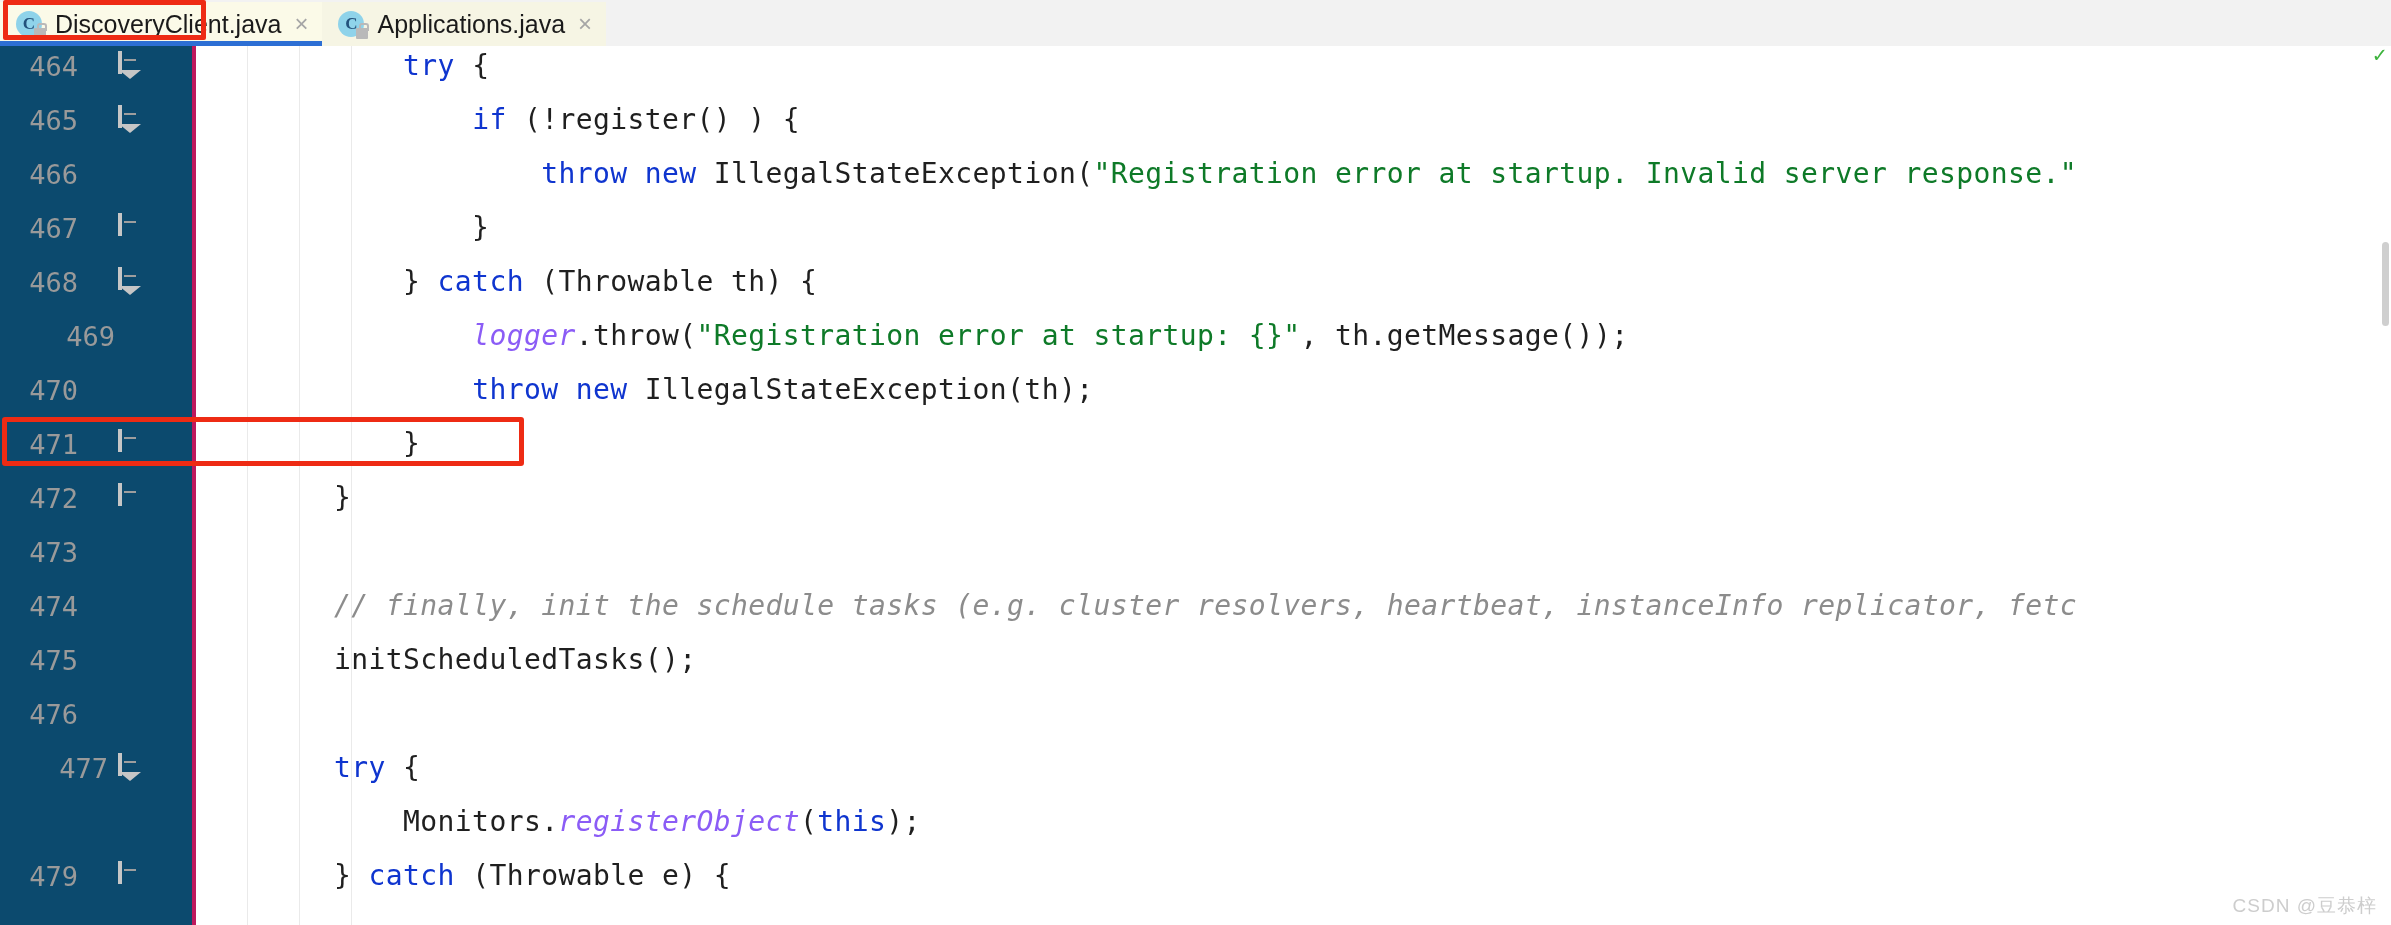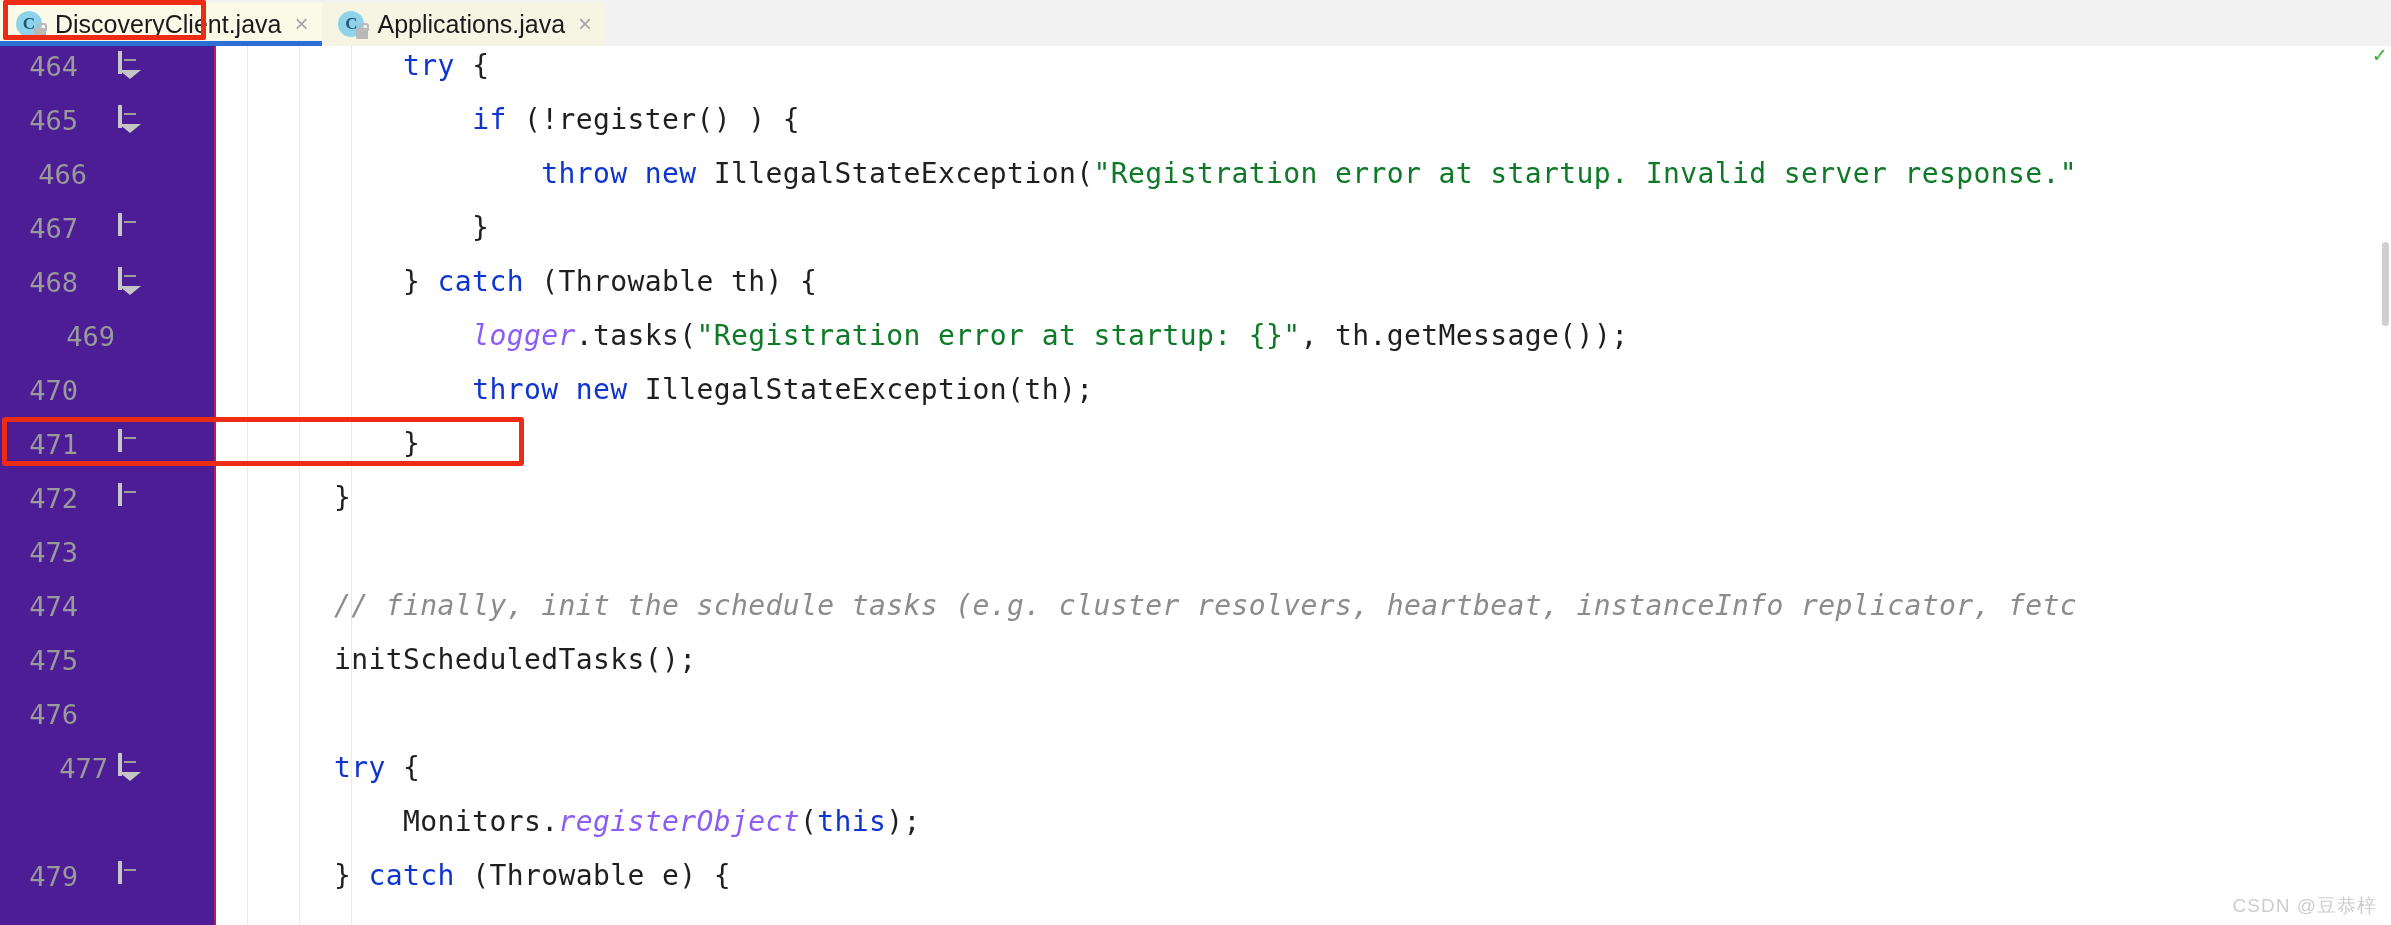--- a/index.html
+++ b/index.html
@@ -76,23 +76,23 @@
 
   
   #editor {
     position: absolute;
     top: 46px; left: 0;
     width: 2391px; height: 879px;
     background: #ffffff;
   }
   #gutter {
     position: absolute; top: 0; left: 0;
-    width: 216px; height: 879px;
-    background: #4c1d95;
-    border-right: 2px solid #be185d;
+    width: 196px; height: 879px;
+    background: #0c4a6e;
+    border-right: 4px solid #be185d;
   }
   .gutter-line {
     position: absolute; left: 0;
     width: 196px; height: 54px;
     display: flex; align-items: center;
   }
   .lnum {
     width: 78px; text-align: right;
     font-family: "DejaVu Sans Mono", monospace;
     font-size: 27px; color: #9a9a9a;
@@ -205,21 +205,21 @@
 
   <div id="gutter">
       <div class="gutter-line" style="top: -7px;">
         <span class="lnum">464</span>
         <span class="fold"><span class="shape"></span><span class="tail"></span></span>
       </div>
       <div class="gutter-line" style="top: 47px;">
         <span class="lnum">465</span>
         <span class="fold"><span class="shape"></span><span class="tail"></span></span>
       </div>
-      <div class="gutter-line" style="top: 101px; padding-left: 9px;">
+      <div class="gutter-line" style="top: 101px;">
         <span class="lnum">466</span>
       </div>
       <div class="gutter-line" style="top: 155px;">
         <span class="lnum">467</span>
         <span class="fold plain"><span class="shape"></span></span>
       </div>
       <div class="gutter-line" style="top: 209px;">
         <span class="lnum">468</span>
         <span class="fold"><span class="shape"></span><span class="tail"></span></span>
       </div>
@@ -261,21 +261,21 @@
 
   <div id="code-area">
     <div class="guide" style="left:51px"></div>
     <div class="guide" style="left:103px"></div>
     <div class="guide" style="left:155px"></div>
   <div class="code-line" style="top: -7px;"><span>            </span><span class="kw">try</span><span> {</span></div>
       <div class="code-line" style="top: 47px;"><span>                </span><span class="kw">if</span><span> (!register() ) {</span></div>
       <div class="code-line" style="top: 101px;"><span>                    </span><span class="kw">throw new</span><span> IllegalStateException(</span><span class="str">"Registration error at startup. Invalid server response."</span></div>
       <div class="code-line" style="top: 155px;"><span>                }</span></div>
       <div class="code-line" style="top: 209px;"><span>            } </span><span class="kw">catch</span><span> (Throwable th) {</span></div>
-      <div class="code-line" style="top: 263px;"><span>                </span><span class="fld">logger</span><span>.tasks(</span><span class="str">"Registration error at startup: {}"</span><span>, th.getMessage());</span></div>
+      <div class="code-line" style="top: 263px;"><span>                </span><span class="fld">logger</span><span>.throw(</span><span class="str">"Registration error at startup: {}"</span><span>, th.getMessage());</span></div>
       <div class="code-line" style="top: 317px;"><span>                </span><span class="kw">throw new</span><span> IllegalStateException(th);</span></div>
       <div class="code-line" style="top: 371px;"><span>            }</span></div>
       <div class="code-line" style="top: 425px;"><span>        }</span></div>
       <div class="code-line" style="top: 479px;"><span></span></div>
       <div class="code-line" style="top: 533px;"><span class="cmt">        // finally, init the schedule tasks (e.g. cluster resolvers, heartbeat, instanceInfo replicator, fetc</span></div>
       <div class="code-line" style="top: 587px;"><span>        initScheduledTasks();</span></div>
       <div class="code-line" style="top: 641px;"><span></span></div>
       <div class="code-line" style="top: 695px;"><span>        </span><span class="kw">try</span><span> {</span></div>
       <div class="code-line" style="top: 749px;"><span>            Monitors.</span><span class="fld">registerObject</span><span>(</span><span class="kw">this</span><span>);</span></div>
       <div class="code-line" style="top: 803px;"><span>        } </span><span class="kw">catch</span><span> (Throwable e) {</span></div>

